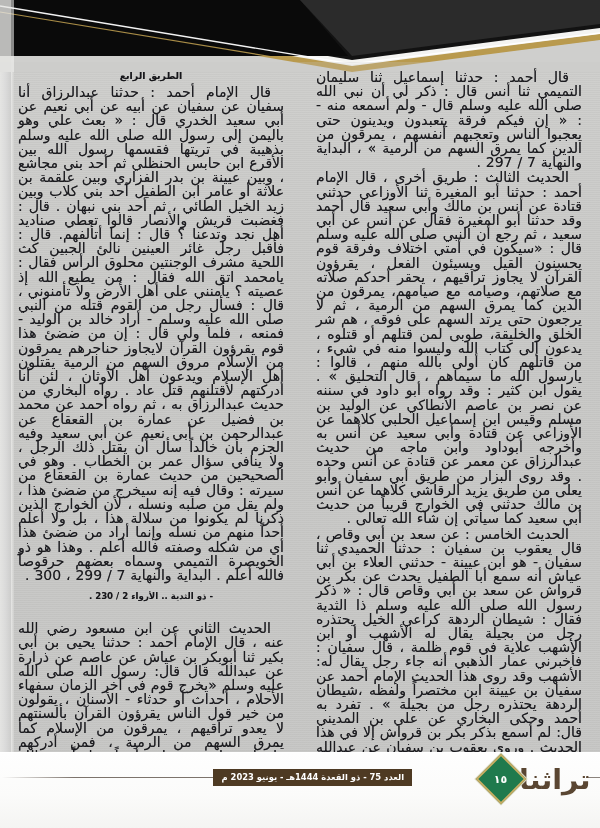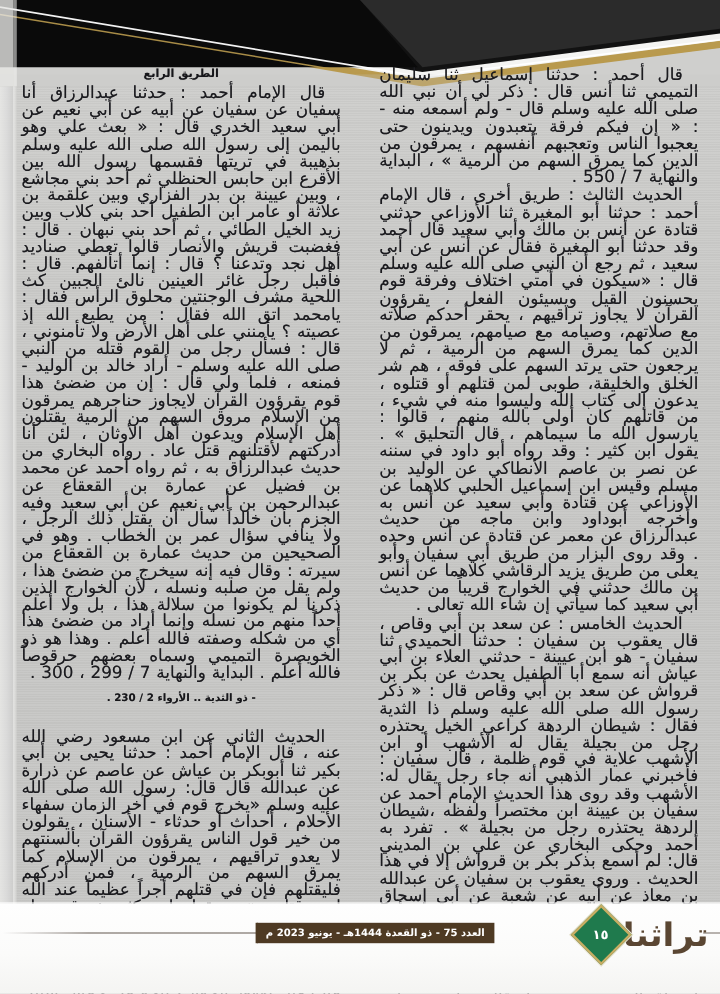--- a/index.html
+++ b/index.html
@@ -46,21 +46,21 @@
     left: 0; top: 0;
     width: 600px; height: 72px;
     overflow: hidden;
   }
   .banner svg { display: block; }
 
   
   .content {
     position: absolute;
     left: 18px;
-    top: 56px;
+    top: 70px;
     width: 564px;
     height: 672px;
     display: flex;
     flex-direction: row-reverse;
     gap: 32px;
   }
   .col {
     width: 274px;
     direction: rtl;
     text-align: justify;
@@ -234,21 +234,21 @@
   <div class="content">
 
     <div class="col">
       <h2 class="sec-head">الطريق الرابع</h2>
       <p class="body">قال الإمام أحمد : حدثنا عبدالرزاق أنا سفيان عن سفيان عن أبيه عن أبي نعيم عن أبي سعيد الخدري قال : « بعث علي وهو باليمن إلى رسول الله صلى الله عليه وسلم بذهيبة في تريتها فقسمها رسول الله بين الأقرع ابن حابس الحنظلي ثم أحد بني مجاشع ، وبين عيينة بن بدر الفزاري وبين علقمة بن علاثة أو عامر ابن الطفيل أحد بني كلاب وبين زيد الخيل الطائي ، ثم أحد بني نبهان . قال : فغضبت قريش والأنصار قالوا تعطي صناديد أهل نجد وتدعنا ؟ قال : إنما أتألفهم. قال : فأقبل رجل غائر العينين نالئ الجبين كث اللحية مشرف الوجنتين محلوق الرأس فقال : يامحمد اتق الله فقال : من يطيع الله إذ عصيته ؟ يأمنني على أهل الأرض ولا تأمنوني ، قال : فسأل رجل من القوم قتله من النبي صلى الله عليه وسلم - أراد خالد بن الوليد - فمنعه ، فلما ولى قال : إن من ضضئ هذا قوم يقرؤون القرآن لايجاوز حناجرهم يمرقون من الإسلام مروق السهم من الرمية يقتلون أهل الإسلام ويدعون أهل الأوثان ، لئن أنا أدركتهم لأقتلنهم قتل عاد . رواه البخاري من حديث عبدالرزاق به ، ثم رواه أحمد عن محمد بن فضيل عن عمارة بن القعقاع عن عبدالرحمن بن أبي نعيم عن أبي سعيد وفيه الجزم بأن خالداً سأل أن يقتل ذلك الرجل ، ولا ينافي سؤال عمر بن الخطاب . وهو في الصحيحين من حديث عمارة بن القعقاع من سيرته : وقال فيه إنه سيخرج من ضضئ هذا ، ولم يقل من صلبه ونسله ، لأن الخوارج الذين ذكرنا لم يكونوا من سلالة هذا ، بل ولا أعلم أحداً منهم من نسله وإنما أراد من ضضئ هذا أي من شكله وصفته فالله أعلم . وهذا هو ذو الخويصرة التميمي وسماه بعضهم حرقوصاً فالله أعلم . البداية والنهاية 7 / 299 ، 300 .</p>
       <h3 class="sub-head">- ذو الثدية .. الأرواء 2 / 230 .</h3>
       <p class="body">الحديث الثاني عن ابن مسعود رضي الله عنه ، قال الإمام أحمد : حدثنا يحيى بن أبي بكير ثنا أبوبكر بن عياش عن عاصم عن ذرارة عن عبدالله قال قال: رسول الله صلى الله عليه وسلم «يخرج قوم في آخر الزمان سفهاء الأحلام ، أحداث أو حدثاء - الأسنان ، يقولون من خير قول الناس يقرؤون القرآن بألسنتهم لا يعدو تراقيهم ، يمرقون من الإسلام كما يمرق السهم من الرمية ، فمن أدركهم فليقتلهم فإن في قتلهم أجراً عظيماً عند الله لمن قتلهم » . يقول ابن كثير : وقد رواه الترمذي عن أبي كريب وأخرجه ابن ماجه عن أبي بكر بن أبي شيبة وعبدالله بن عامر بن ذرارة ثلاثتهم عن أبي بكر بن عياش به ، وقال الترمذي: هذا حديث حسن صحيح ، ابن مسعود مات قبل ظهور الخوارج بنحو من خمس سنين فخبره في ذلك من أقوى الأسانيد ( البداية والنهاية 7 / 296 ) . أحمد 1 / 404 و «ذر عن أحمد في المستدرك» أحداث أو قال ، عند أحمد .</p>
     </div>
 
     <div class="col">
-      <p class="body">قال أحمد : حدثنا إسماعيل ثنا سليمان التميمي ثنا أنس قال : ذكر لي أن نبي الله صلى الله عليه وسلم قال - ولم أسمعه منه - : « إن فيكم فرقة يتعبدون ويدينون حتى يعجبوا الناس وتعجبهم أنفسهم ، يمرقون من الدين كما يمرق السهم من الرمية » ، البداية والنهاية 7 / 550 .</p>
+      <p class="body">قال أحمد : حدثنا إسماعيل ثنا سليمان التميمي ثنا أنس قال : ذكر لي أن نبي الله صلى الله عليه وسلم قال - ولم أسمعه منه - : « إن فيكم فرقة يتعبدون ويدينون حتى يعجبوا الناس وتعجبهم أنفسهم ، يمرقون من الدين كما يمرق السهم من الرمية » ، البداية والنهاية 7 / 297 .</p>
       <p class="body">الحديث الثالث : طريق أخرى ، قال الإمام أحمد : حدثنا أبو المغيرة ثنا الأوزاعي حدثني قتادة عن أنس بن مالك وأبي سعيد قال أحمد وقد حدثنا أبو المغيرة فقال عن أنس عن أبي سعيد ، ثم رجع أن النبي صلى الله عليه وسلم قال : «سيكون في أمتي اختلاف وفرقة قوم يحسنون القيل ويسيئون الفعل ، يقرؤون القرآن لا يجاوز تراقيهم ، يحقر أحدكم صلاته مع صلاتهم، وصيامه مع صيامهم، يمرقون من الدين كما يمرق السهم من الرمية ، ثم لا يرجعون حتى يرتد السهم على فوقه ، هم شر الخلق والخليقة، طوبى لمن قتلهم أو قتلوه ، يدعون إلى كتاب الله وليسوا منه في شيء ، من قاتلهم كان أولى بالله منهم ، قالوا : يارسول الله ما سيماهم ، قال التحليق » . يقول ابن كثير : وقد رواه أبو داود في سننه عن نصر بن عاصم الأنطاكي عن الوليد بن مسلم وقيس ابن إسماعيل الحلبي كلاهما عن الأوزاعي عن قتادة وأبي سعيد عن أنس به وأخرجه أبوداود وابن ماجه من حديث عبدالرزاق عن معمر عن قتادة عن أنس وحده . وقد روى البزار من طريق أبي سفيان وأبو يعلى من طريق يزيد الرقاشي كلاهما عن أنس بن مالك حدثني في الخوارج قريباً من حديث أبي سعيد كما سيأتي إن شاء الله تعالى .</p>
       <p class="body">الحديث الخامس : عن سعد بن أبي وقاص ، قال يعقوب بن سفيان : حدثنا الحميدي ثنا سفيان - هو ابن عيينة - حدثني العلاء بن أبي عياش أنه سمع أبا الطفيل يحدث عن بكر بن قرواش عن سعد بن أبي وقاص قال : « ذكر رسول الله صلى الله عليه وسلم ذا الثدية فقال : شيطان الردهة كراعي الخيل يحتذره رجل من بجيلة يقال له الأشهب أو ابن الأشهب علاية في قوم ظلمة ، قال سفيان : فأخبرني عمار الذهبي أنه جاء رجل يقال له: الأشهب وقد روى هذا الحديث الإمام أحمد عن سفيان بن عيينة ابن مختصراً ولفظه ،شيطان الردهة يحتذره رجل من بجيلة » . تفرد به أحمد وحكى البخاري عن علي بن المديني قال: لم أسمع بذكر بكر بن قرواش إلا في هذا الحديث . وروى يعقوب بن سفيان عن عبدالله بن معاذ عن أبيه عن شعبة عن أبي إسحاق عن حامد الهمداني قال: سمعت سعد بن أبي وقاص يقول : « قتل علي شيطان الردهة » ، قال الحافظ أبو بكر البيهقي : يريد والله أعلم قتله أصحاب علي بأمره . وقال الهيثم بن عدي : حدثنا إسرائيل ابن يونس عن جده أبي إسحاق السبيعي عن رجل قال : بلغ سعد ابن أبي وقاص أن علياً بن أبي طالب قتل الخوارج فقال: قتل علي ابن أبي طالب شيطان في الردهة . البداية والنهاية 7 / 298 .</p>
       <div style="text-align:left;margin-top:-11px;">
         <span class="endmark"></span>
       </div>
       <div class="contd">(يتبع)</div>
     </div>
 
   </div>
 

